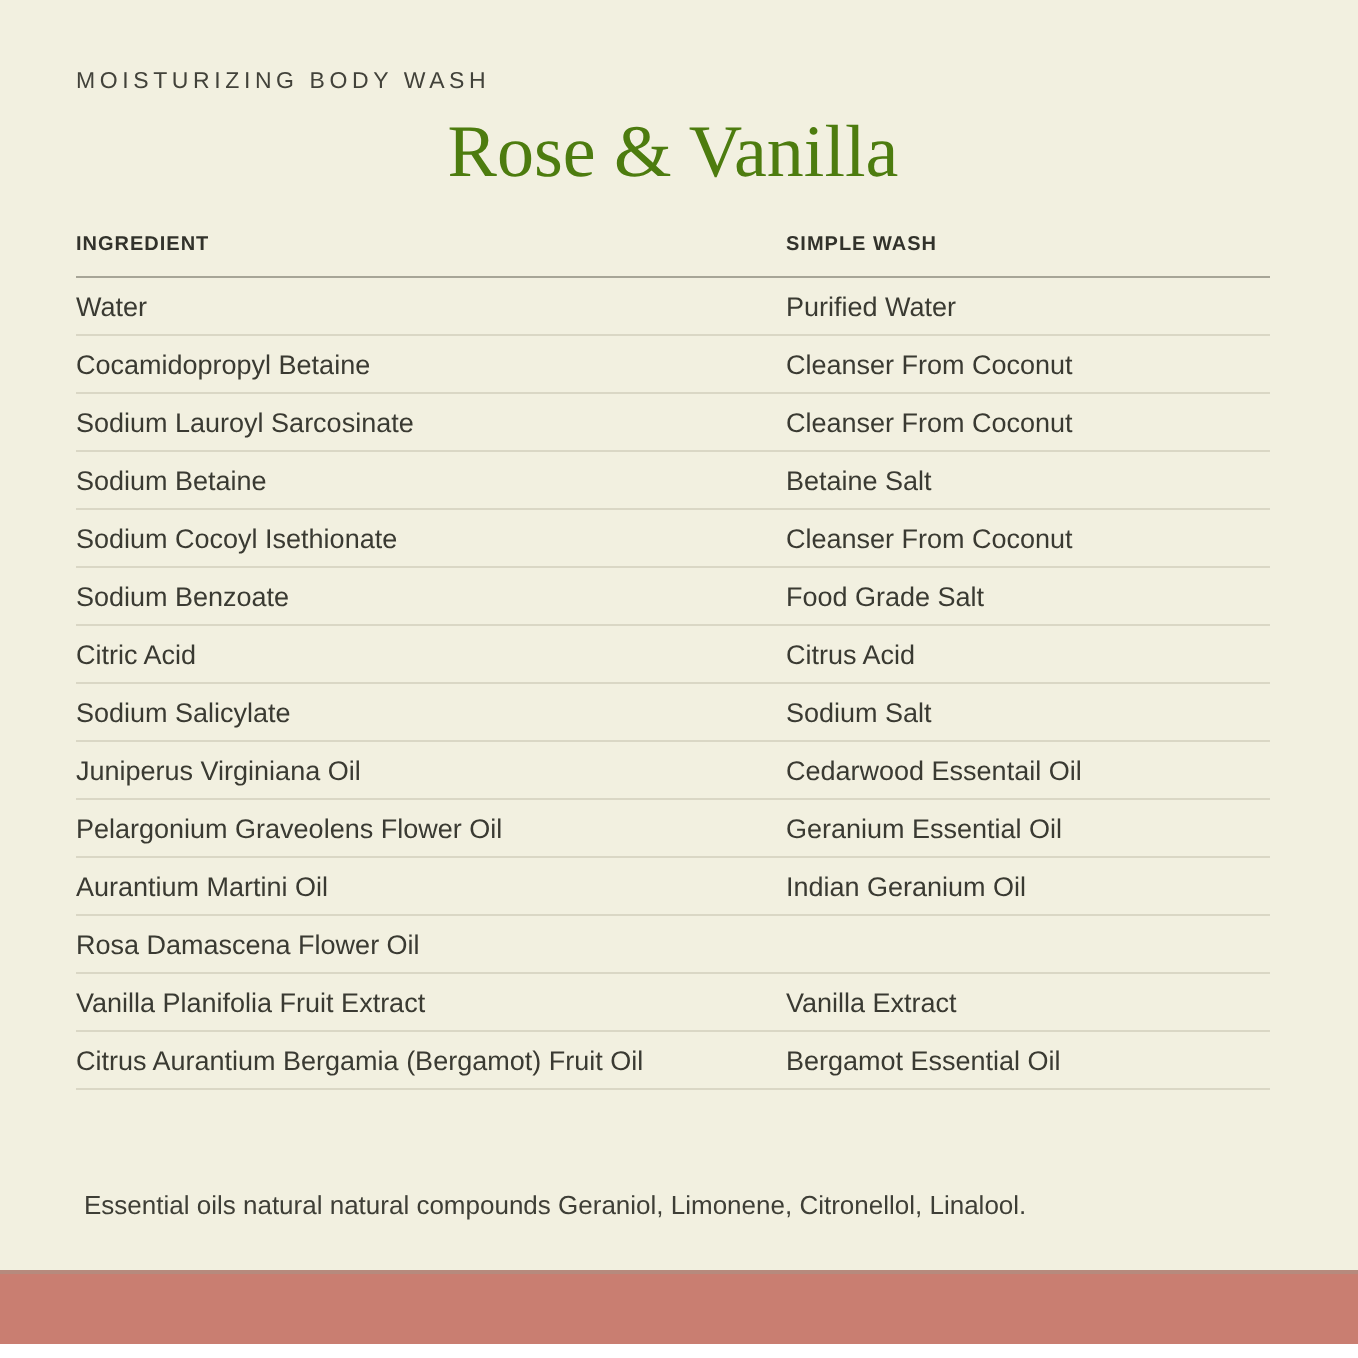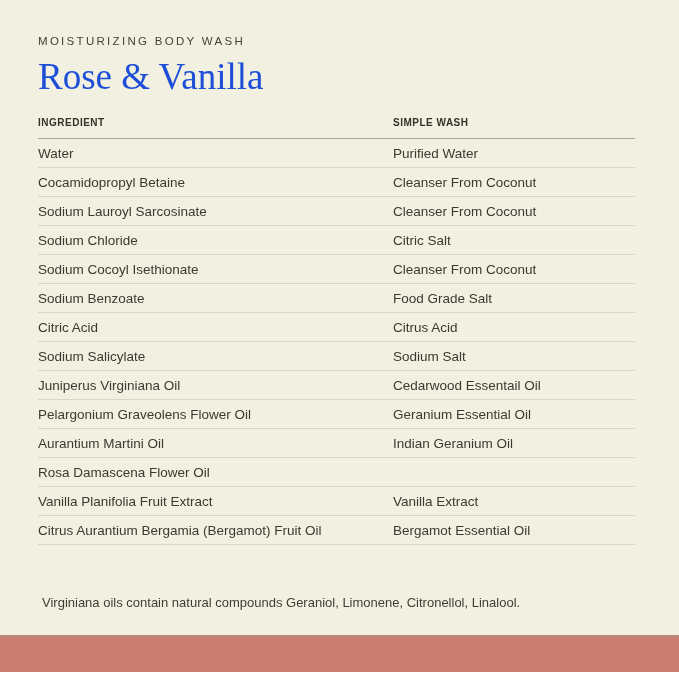--- a/index.html
+++ b/index.html
@@ -18,22 +18,23 @@
     letter-spacing: 2.3px;
     font-weight: 500;
     color: #42423a;
     line-height: 14px;
   }
   .title {
     font-family: "Liberation Serif", "DejaVu Serif", serif;
     font-weight: 400;
     font-size: 37px;
     line-height: 37px;
-    color: #1d4ed8;
+    color: #4d7c0f;
     margin: 10px 0 0 0;
+    text-align: center;
   }
   .table { width: 597px; margin-top: 20px; }
   .thead {
     display: flex;
     padding-bottom: 8px;
     border-bottom: 1px solid #a7a597;
   }
   .th {
     font-size: 10px;
     font-weight: bold;
@@ -94,22 +95,22 @@
           </div>
           <div class="row">
             <div class="col1 cell">Cocamidopropyl Betaine</div>
             <div class="col2 cell">Cleanser From Coconut</div>
           </div>
           <div class="row">
             <div class="col1 cell">Sodium Lauroyl Sarcosinate</div>
             <div class="col2 cell">Cleanser From Coconut</div>
           </div>
           <div class="row">
-            <div class="col1 cell">Sodium Chloride</div>
-            <div class="col2 cell">Citric Salt</div>
+            <div class="col1 cell">Sodium Betaine</div>
+            <div class="col2 cell">Betaine Salt</div>
           </div>
           <div class="row">
             <div class="col1 cell">Sodium Cocoyl Isethionate</div>
             <div class="col2 cell">Cleanser From Coconut</div>
           </div>
           <div class="row">
             <div class="col1 cell">Sodium Benzoate</div>
             <div class="col2 cell">Food Grade Salt</div>
           </div>
           <div class="row">
@@ -139,17 +140,17 @@
             <div class="col1 cell">Vanilla Planifolia Fruit Extract</div>
             <div class="col2 cell">Vanilla Extract</div>
           </div>
           <div class="row">
             <div class="col1 cell">Citrus Aurantium Bergamia (Bergamot) Fruit Oil</div>
             <div class="col2 cell">Bergamot Essential Oil</div>
           </div>
         </div>
     </div>
 
-    <p class="footnote">Virginiana oils contain natural compounds Geraniol, Limonene, Citronellol, Linalool.</p>
+    <p class="footnote">Essential oils natural natural compounds Geraniol, Limonene, Citronellol, Linalool.</p>
   </div>
 
   <div class="band" style="background: rgb(201, 126, 113); border-top-color: rgb(182, 138, 125);"></div>
 </div>
 
 </body></html>

